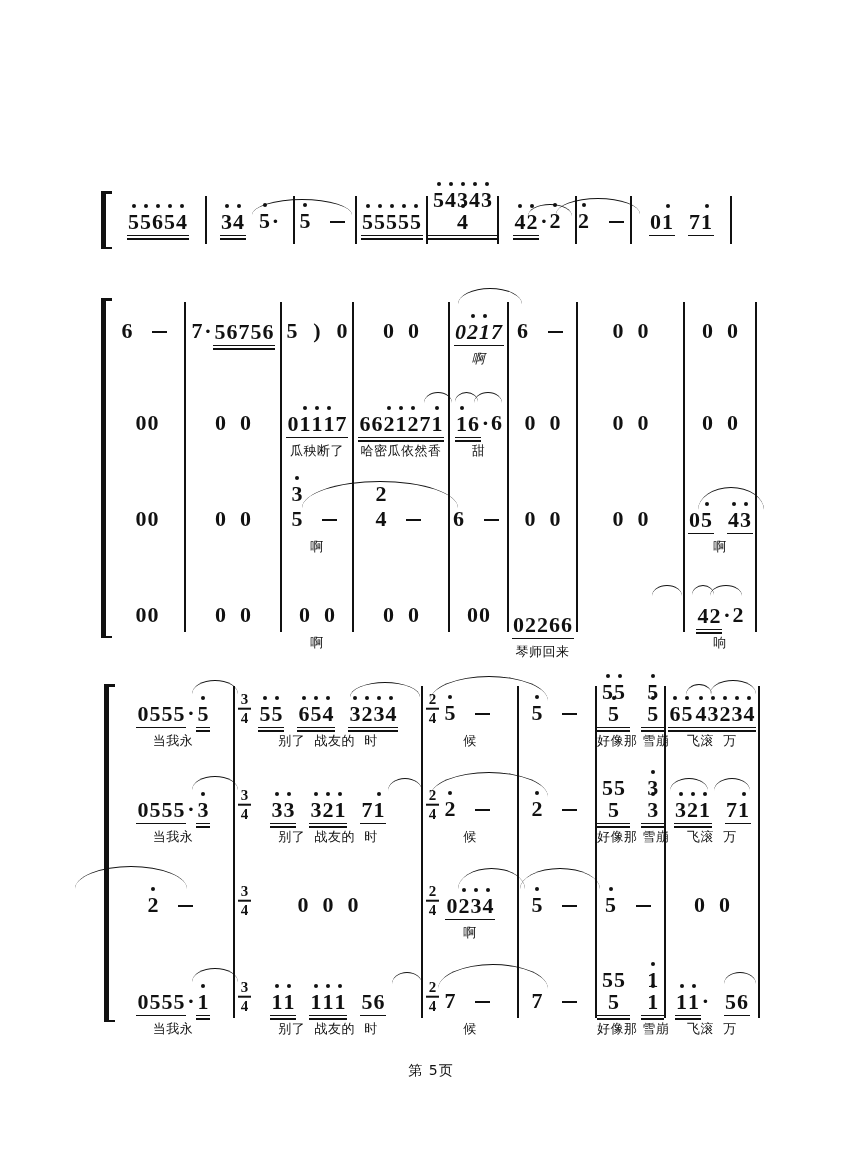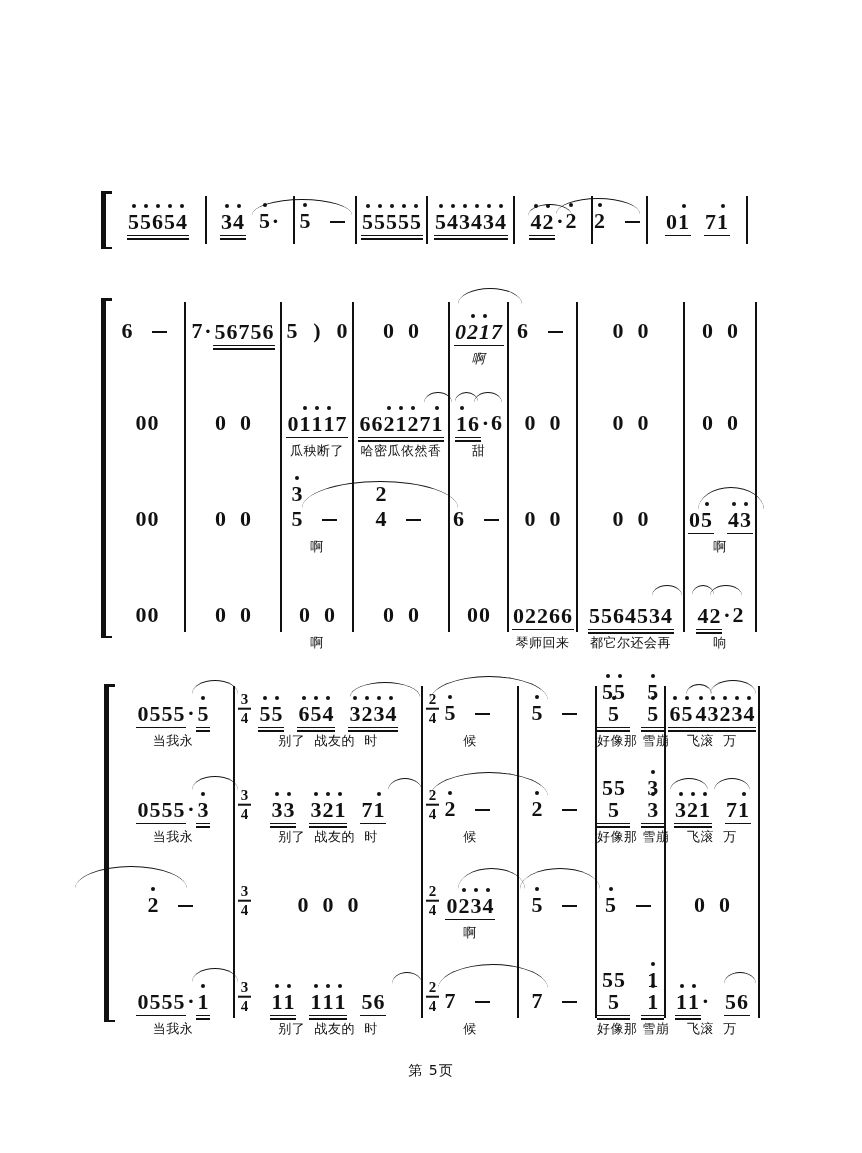--- a/index.html
+++ b/index.html
@@ -70,21 +70,21 @@
             </div>
           </div>
         </div>
         <div class="meas" style="width: 71px;">
           <div class="cell" style="top: 4px;">
             <div class="nl">
               <span class="grp g2"><span class="tk oct">5</span><span class="tk oct">5</span><span class="tk oct">5</span><span class="tk oct">5</span><span class="tk oct">5</span></span>
             </div>
           </div>
         </div>
-        <div class="meas" style="width: 87px;">
+        <div class="meas" style="width: 71px;">
           <div class="cell" style="top: 4px;">
             <div class="nl">
               <span class="grp g2"><span class="tk oct">5</span><span class="tk oct">4</span><span class="tk oct">3</span><span class="tk oct">4</span><span class="tk oct">3</span><span class="tk oct">4</span></span>
             </div>
           </div>
         </div>
         <div class="meas" style="width: 78px;">
           <div class="cell" style="top: 4px;">
             <div class="nl">
               <span class="grp g2"><span class="tk oct">4</span><span class="tk oct">2</span></span>
@@ -290,21 +290,21 @@
               <span class="tk">0</span>
             </div>
           </div>
           <div class="cell" style="top: 196px;">
             <div class="nl">
               <span class="tk">0</span>
               <span class="sp"></span>
               <span class="tk">0</span>
             </div>
           </div>
-          <div class="cell" style="top: 292px;">
+          <div class="cell" style="top: 301px;">
             <div class="nl">
               <span class="grp g1"><span class="tk">0</span><span class="tk">2</span><span class="tk">2</span><span class="tk">6</span><span class="tk">6</span></span>
             </div>
             <div class="lyr">琴师回来</div>
           </div>
         </div>
         <div class="meas" style="width: 107px;">
           <div class="cell" style="top: 8px;">
             <div class="nl">
               <span class="tk">0</span>
@@ -318,26 +318,20 @@
               <span class="sp"></span>
               <span class="tk">0</span>
             </div>
           </div>
           <div class="cell" style="top: 196px;">
             <div class="nl">
               <span class="tk">0</span>
               <span class="sp"></span>
               <span class="tk">0</span>
             </div>
-          </div>
-          <div class="cell" style="top: 292px;">
-            <div class="nl">
-              <span class="grp g2"><span class="tk">5</span><span class="tk">5</span><span class="tk">6</span><span class="tk">4</span><span class="tk">5</span><span class="tk">3</span><span class="tk">4</span></span>
-            </div>
-            <div class="lyr">都它尔还会再</div>
           </div>
         </div>
         <div class="meas" style="width: 72px;">
           <div class="cell" style="top: 8px;">
             <div class="nl">
               <span class="tk">0</span>
               <span class="sp"></span>
               <span class="tk">0</span>
             </div>
           </div>

